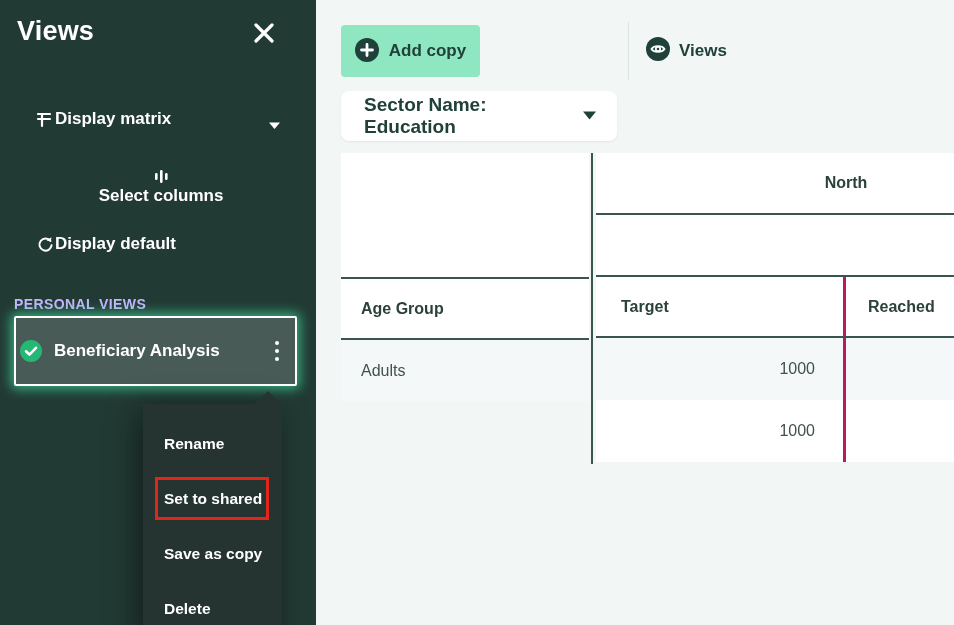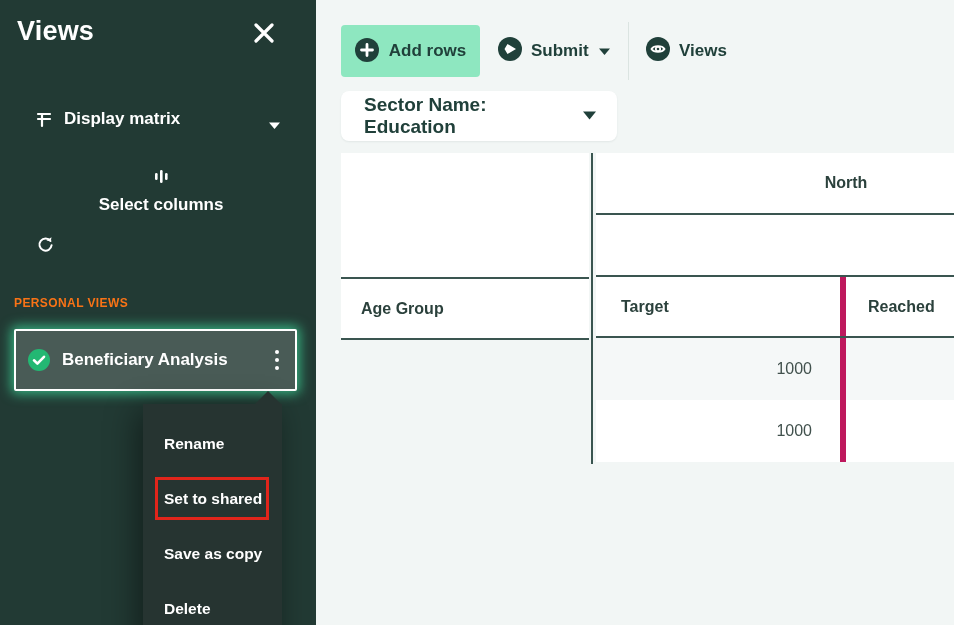--- a/index.html
+++ b/index.html
@@ -17,34 +17,34 @@
     left: 0; top: 0; width: 316px; height: 625px;
     background: #223a34; color: #fff;
   }
   .sb-title {
     position: absolute; left: 17px; top: 16px;
     font-size: 27px; font-weight: bold; letter-spacing: .2px;
   }
   .sb-close { position: absolute; left: 251px; top: 20px; width: 26px; height: 26px; cursor: pointer; }
   .sb-item {
     position: absolute; left: 36px; width: 250px; height: 30px;
-    display: flex; align-items: center; gap: 9px; cursor: pointer;
+    display: flex; align-items: center; cursor: pointer;
   }
   .sb-item .icn { width: 19px; height: 19px; flex: 0 0 19px; display: flex; align-items: center; justify-content: center; }
   .sb-item .lbl { font-size: 17px; font-weight: bold; }
   .sb-caret { position: absolute; right: 5px; top: 12px; }
   .sb-section {
     position: absolute; left: 14px; top: 296px;
-    font-size: 12px; font-weight: bold; letter-spacing: .4px; color: #f97316;
+    font-size: 14px; font-weight: bold; letter-spacing: .4px; color: #c4b5fd;
   }
   .sb-selected {
-    position: absolute; left: 14px; top: 329px; width: 283px; height: 62px;
+    position: absolute; left: 14px; top: 316px; width: 283px; height: 70px;
     background: #495b56; border: 2px solid #ffffff; border-radius: 2px;
     box-shadow: 0 0 12px 3px rgba(61,213,152,.75);
-    display: flex; align-items: center; padding: 0 10px 0 12px; gap: 12px;
+    display: flex; align-items: center; padding: 0 10px 0 4px; gap: 12px;
     cursor: pointer;
   }
   .sb-selected .lbl { font-size: 17px; font-weight: bold; flex: 1; }
   .kebab { width: 16px; height: 26px; display: flex; flex-direction: column; align-items: center; justify-content: center; gap: 4px; cursor: pointer; }
   .kebab span { width: 4px; height: 4px; border-radius: 50%; background: #fff; }
 
   
   .ctx-menu {
     position: absolute; left: 143px; top: 404px; width: 139px; height: 243px;
     background: #263431; box-shadow: -6px 6px 30px rgba(0,0,0,.45);
@@ -104,21 +104,21 @@
   .row-b { background: #ffffff; }
   #tbl-left .data-row { padding-left: 20px; }
 
   .north-row {
     height: 62px; background: #fff; border-bottom: 2px solid #3a5550;
     display: flex; align-items: center; justify-content: center;
     font-size: 16px; font-weight: bold; color: #2b413c;
   }
   .blank-row { height: 60px; background: #fff; }
   .r-hdr { display: flex; }
-  .col-target  { width: 250px; border-right: 6px solid #be185d; height: 100%; display: flex; align-items: center; }
+  .col-target  { width: 250px; border-right: 3px solid #be185d; height: 100%; display: flex; align-items: center; }
   .col-reached { flex: 1; height: 100%; display: flex; align-items: center; }
   .r-hdr .col-target  { padding-left: 25px; }
   .r-hdr .col-reached { padding-left: 22px; }
   .data-row .col-target { justify-content: flex-end; padding-right: 28px; }
 </style>
 </head>
 <body>
 
 <div id="sidebar" class="abs">
 
@@ -155,20 +155,21 @@
     <span class="lbl">Select columns</span>
   </div>
 
   <div class="sb-item" style="top:229px;">
     <span class="icn">
       <svg width="19" height="19" viewBox="0 0 19 19">
         <path d="M14.5 6 A6.1 6.1 0 1 0 15.6 10.2" stroke="#fff" stroke-width="2" fill="none" stroke-linecap="round"></path>
         <path d="M15.5 2.2 L14.7 6.6 L10.4 5.6 Z" fill="#fff"></path>
       </svg>
     </span>
+    <span class="lbl">Display default</span>
   </div>
 
   <div class="sb-section">PERSONAL VIEWS</div>
 
   <div class="sb-selected">
     <span class="icn" style="width:22px;height:22px;">
       <svg width="22" height="22" viewBox="0 0 22 22">
         <circle cx="11" cy="11" r="11" fill="#23b873"></circle>
         <path d="M6 11.3 L9.4 14.6 L16 7.8" stroke="#fff" stroke-width="2.6" fill="none" stroke-linecap="round" stroke-linejoin="round"></path>
       </svg>
@@ -193,37 +194,23 @@
 
 <div id="main" class="abs">
 
   <button class="btn-addrows">
     <span>
       <svg width="24" height="24" viewBox="0 0 24 24">
         <circle cx="12" cy="12" r="12" fill="#20403a"></circle>
         <path d="M12 6.5 V17.5 M6.5 12 H17.5" stroke="#fff" stroke-width="2.8" stroke-linecap="round"></path>
       </svg>
     </span>
-    <span class="tb-label">Add rows</span>
+    <span class="tb-label">Add copy</span>
   </button>
 
-  <div class="tb-group submit">
-    <span>
-      <svg width="24" height="24" viewBox="0 0 24 24">
-        <circle cx="12" cy="12" r="12" fill="#20403a"></circle>
-        <path d="M6.5 12 L18 12 M6.5 12 L9.5 7 L18 12 L9.5 17 Z" fill="#fff"></path>
-      </svg>
-    </span>
-    <span class="tb-label">Submit</span>
-    <span>
-      <svg width="13" height="9" viewBox="0 0 13 9">
-          <path d="M1 1.5 L6.5 8 L12 1.5 Z" fill="#20403a"></path>
-        </svg>
-    </span>
-  </div>
 
   <div class="tb-divider"></div>
 
   <div class="tb-group views">
     <span>
       <svg width="24" height="24" viewBox="0 0 24 24">
         <circle cx="12" cy="12" r="12" fill="#20403a"></circle>
         <path d="M5.5 12 C8 8.2 16 8.2 18.5 12 C16 15.8 8 15.8 5.5 12 Z" fill="none" stroke="#fff" stroke-width="1.8"></path>
         <circle cx="12" cy="12" r="2.2" fill="none" stroke="#fff" stroke-width="1.8"></circle>
       </svg>
@@ -237,20 +224,21 @@
       <svg width="15" height="11" viewBox="0 0 15 11">
           <path d="M1 1.5 L7.5 9.5 L14 1.5 Z" fill="#20403a"></path>
         </svg>
     </span>
   </div>
 </div>
 
 <div id="tbl-left" class="abs">
   <div class="cell-blank-tall"></div>
   <div class="hdr-cell left">Age Group</div>
+  <div class="data-row row-a">Adults</div>
 </div>
 
 <div id="tbl-centerline" class="abs"></div>
 
 <div id="tbl-right" class="abs">
   <div class="north-row">North</div>
   <div class="blank-row"></div>
 
   <div class="hdr-cell r-hdr">
     <div class="col-target">Target</div>

